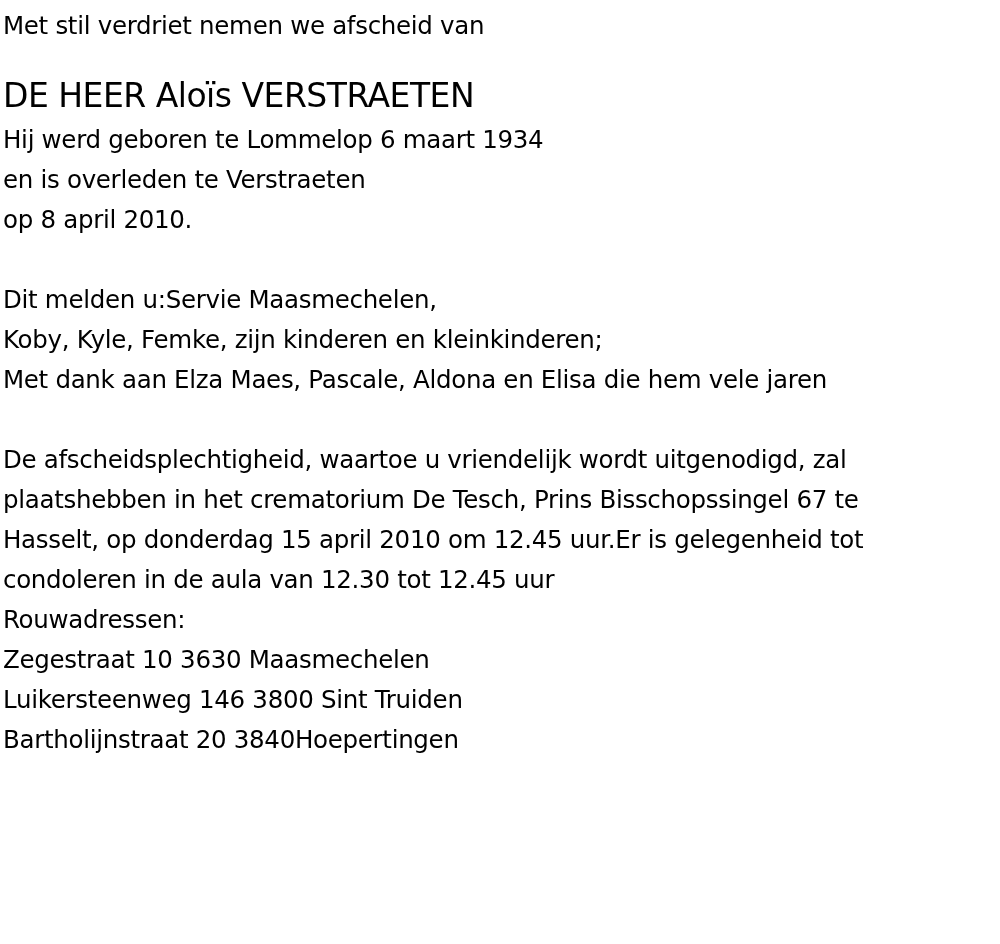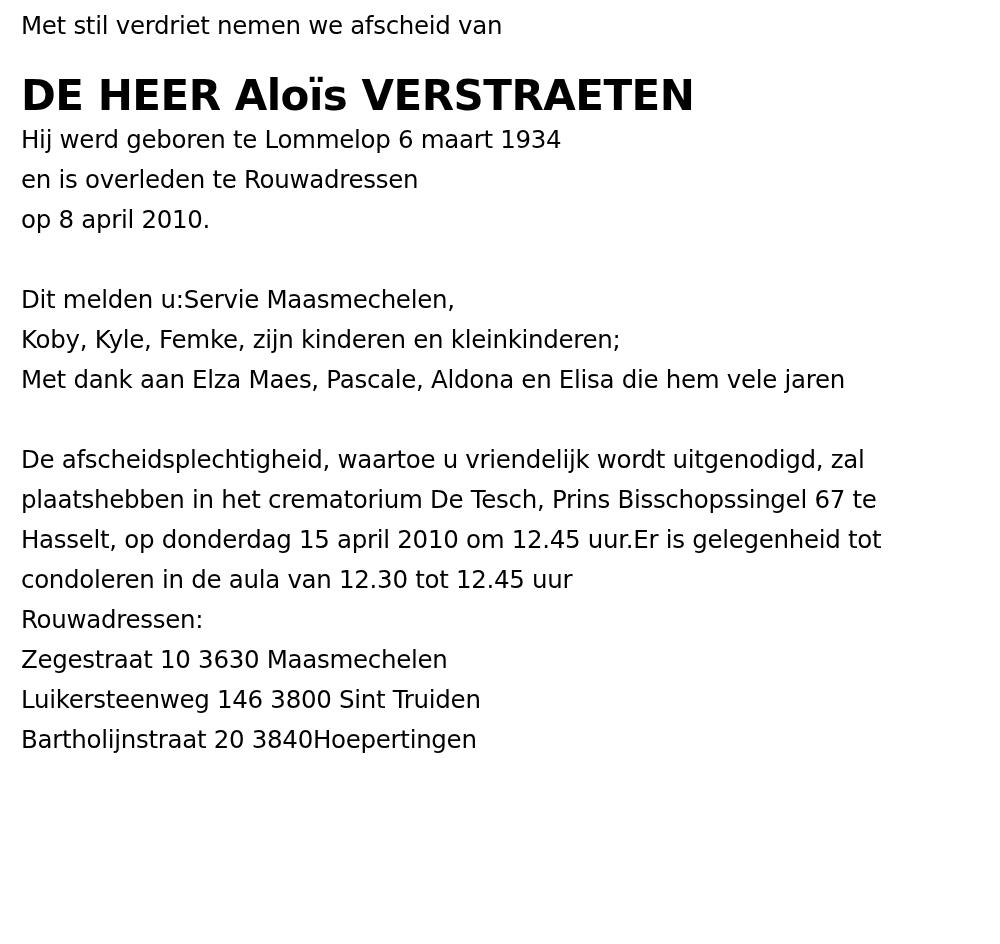--- a/index.html
+++ b/index.html
@@ -9,55 +9,55 @@
     }
     body {
       width: 1000px;
       height: 944px;
       overflow: hidden;
       color: #000000;
       font-family: "DejaVu Sans", sans-serif;
     }
     .doc {
       position: relative;
-      padding: 6px 0 0 21px;
+      padding: 6px 0 0 3px;
     }
     .line {
       font-size: 24.5px;
       line-height: 40px;
       height: 40px;
       white-space: nowrap;
       letter-spacing: -0.3px;
     }
     .intro {
       margin-bottom: 26px;
     }
     .name {
-      font-size: 42px;
-      font-weight: bold;
+      font-size: 33px;
+      font-weight: normal;
       line-height: 48px;
       height: 48px;
       white-space: nowrap;
       letter-spacing: -0.5px;
     }
     .gap {
       height: 40px;
     }
   </style>
 </head>
 <body>
 
 <div class="doc">
   <div class="line intro">Met stil verdriet nemen we afscheid van</div>
 
   <div class="name">DE HEER Aloïs VERSTRAETEN</div>
 
   <div>
     <div class="line">Hij werd geboren te Lommelop 6 maart 1934</div>
-    <div class="line">en is overleden te Rouwadressen</div>
+    <div class="line">en is overleden te Verstraeten</div>
     <div class="line">op 8 april 2010.</div>
   </div>
 
   <div class="gap"></div>
 
   <div>
     <div class="line">Dit melden u:Servie Maasmechelen,</div>
     <div class="line">Koby, Kyle, Femke, zijn kinderen en kleinkinderen;</div>
     <div class="line">Met dank aan Elza Maes, Pascale, Aldona en Elisa die hem vele jaren</div>
   </div>

